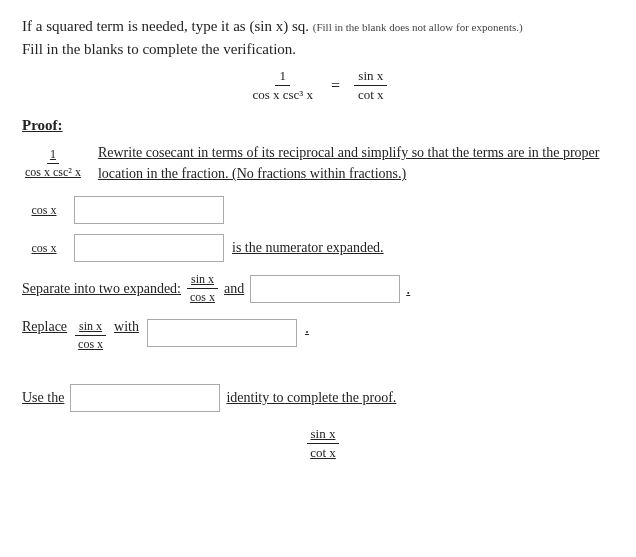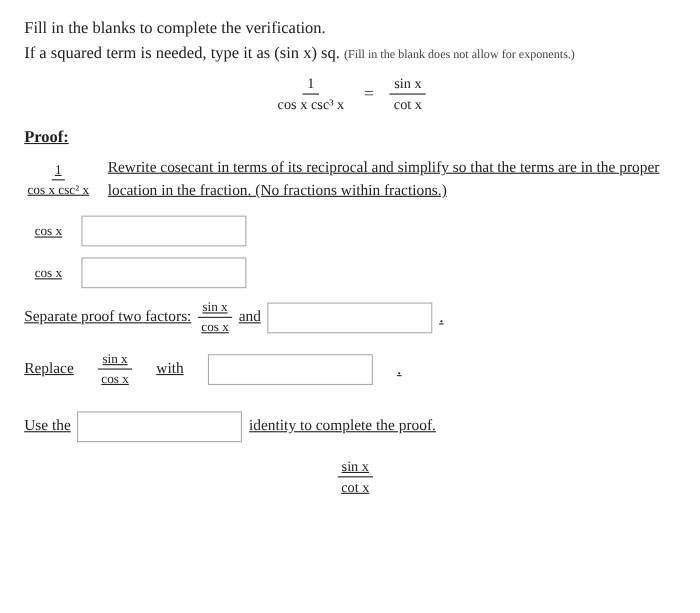--- a/index.html
+++ b/index.html
@@ -130,23 +130,23 @@
       align-items: center;
       margin-bottom: 14px;
       gap: 6px;
       flex-wrap: wrap;
     }
     .separate-text {
       font-size: 14px;
     }
     .replace-row {
       display: flex;
-      align-items: center;
-      margin-bottom: 22px;
-      gap: 22px;
+      align-items: flex-start;
+      margin-bottom: 32px;
+      gap: 8px;
       flex-wrap: wrap;
     }
     .replace-text {
       font-size: 14px;
     }
     .use-row {
       display: flex;
       align-items: center;
       margin-bottom: 14px;
       gap: 6px;
@@ -174,25 +174,25 @@
       white-space: nowrap;
     }
     .dot {
       font-size: 16px;
     }
   </style>
 </head>
 <body>
 
 <div class="instructions">
-  <p>Fill in the blanks to complete the verification.</p>
   <p>
     <span>If a squared term is needed, type it as (sin x) sq.</span>
     <span class="small-note">(Fill in the blank does not allow for exponents.)</span>
   </p>
+  <p>Fill in the blanks to complete the verification.</p>
 </div>
 
 <div class="equation-row">
   <div class="fraction">
     <div class="numer">1</div>
     <div class="denom">cos x  csc³ x</div>
   </div>
   <span class="equals">=</span>
   <div class="fraction">
     <div class="numer">sin x</div>
@@ -216,24 +216,25 @@
       <div class="uf-bot">cos x</div>
     </div>
     <input type="text" aria-label="goes in numerator input" style="">
   </div>
 
   <div class="goes-row">
     <div class="under-frac">
       <div class="uf-bot">cos x</div>
     </div>
     <input type="text" aria-label="numerator expanded input" style="">
+    <span class="goes-text">is the numerator expanded.</span>
   </div>
 
   <div class="separate-row">
-    <span class="separate-text">Separate proof two factors:</span>
+    <span class="separate-text">Separate into two expanded:</span>
     <div class="frac-label">
       <div class="numer">sin x</div>
       <div class="denom">cos x</div>
     </div>
     <span class="separate-text">and</span>
     <input type="text" aria-label="second factor input" style="">
     <span class="dot">.</span>
   </div>
 
   <div class="replace-row">

